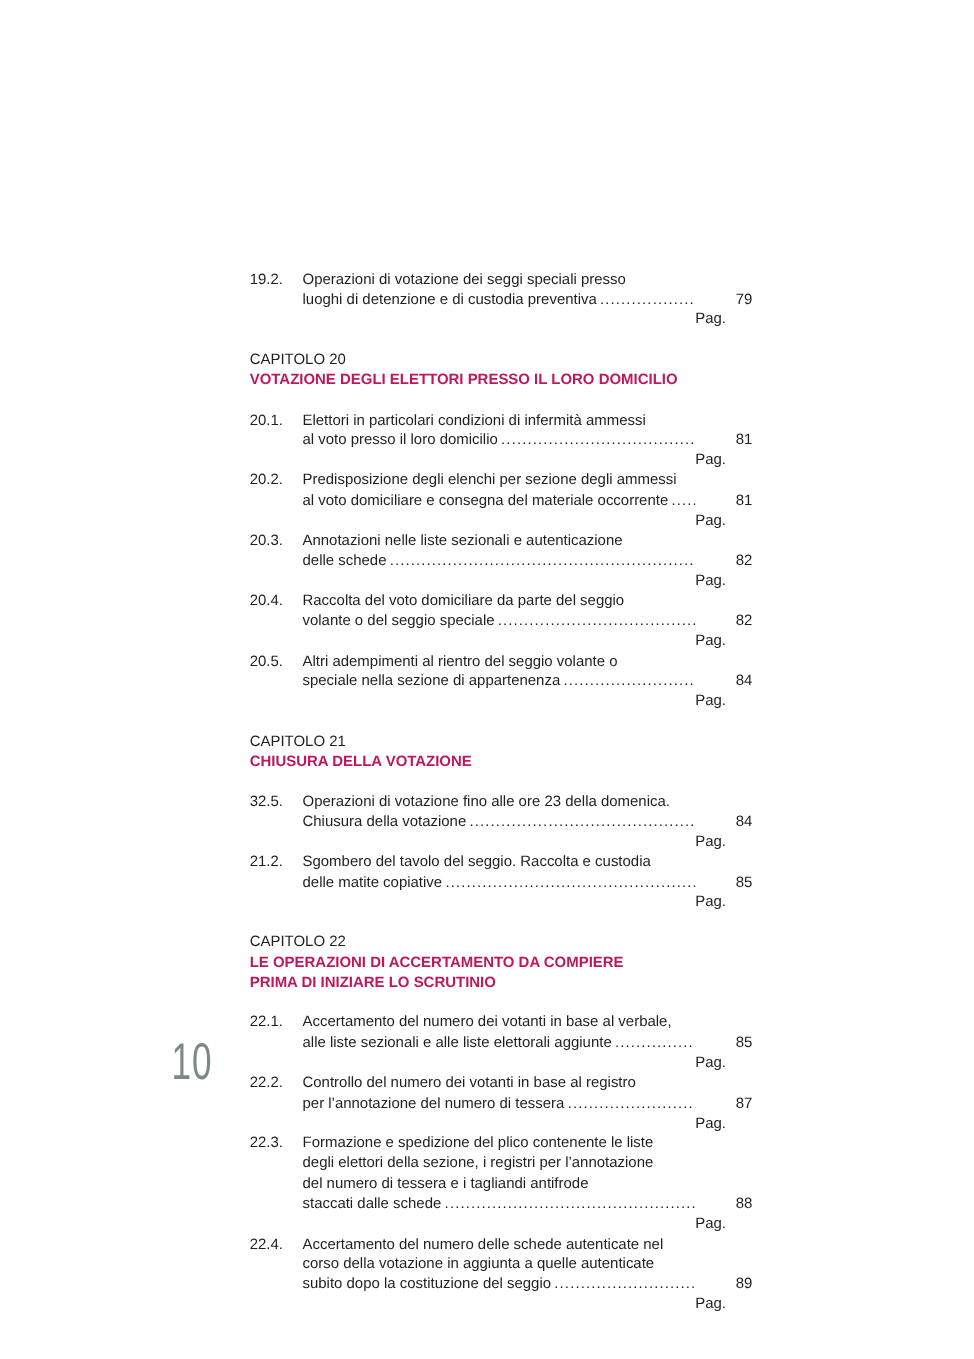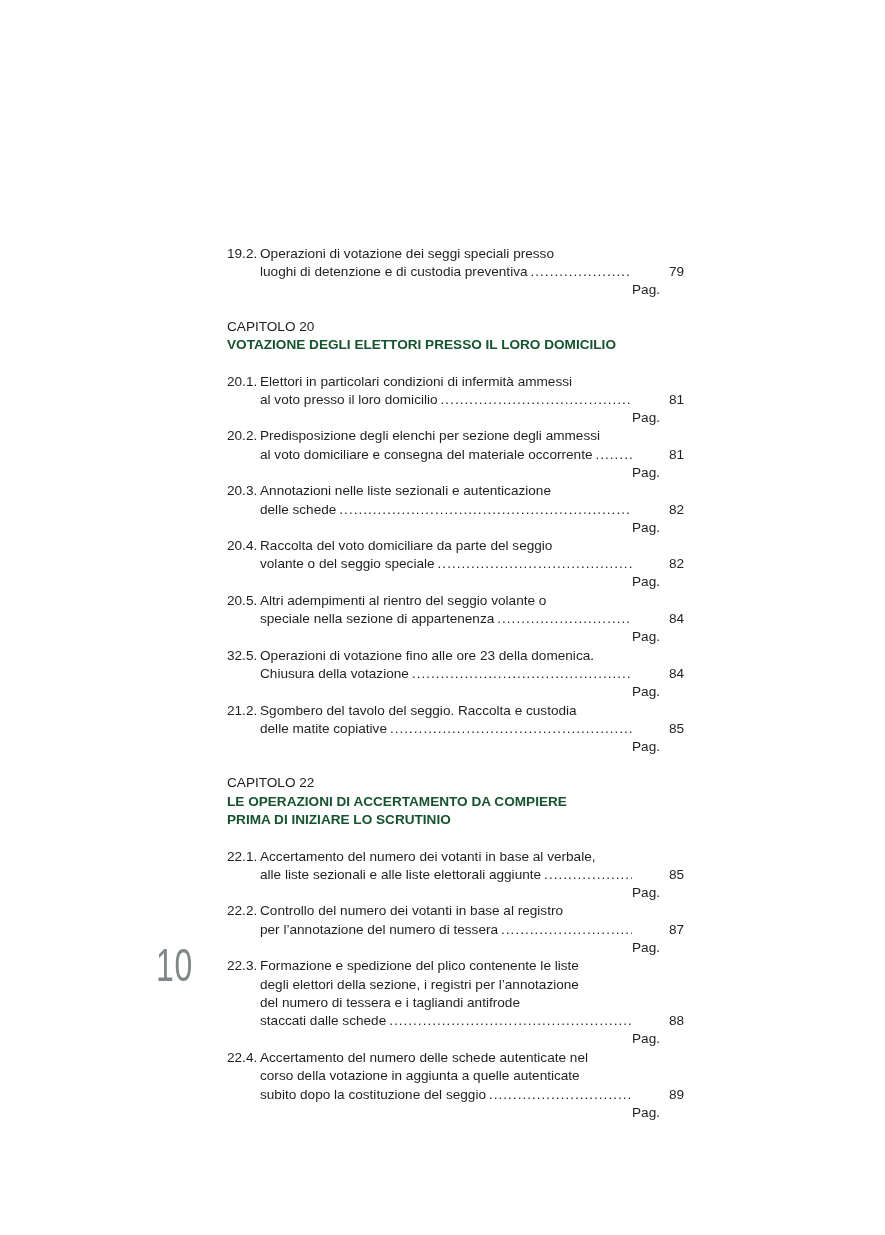--- a/index.html
+++ b/index.html
@@ -17,22 +17,22 @@
     position: absolute;
     left: 227px;
     top: 245px;
     width: 457px;
     font-size: 13.6px;
     line-height: 18.4px;
   }
   .toc-section { }
   .chapter { margin-top: 18px; margin-bottom: 18px; }
   .chapter-label { font-weight: normal; }
-  .chapter-title { font-weight: bold; color: #14532d; }
-  .entry { display: flex; }
+  .chapter-title { font-weight: bold; color: #be185d; }
+  .entry { display: flex; gap: 15px; }
   .num { flex: 0 0 33px; width: 33px; }
   .entry-body { flex: 1; min-width: 0; }
   .leader-line { display: flex; align-items: flex-start; }
   .last-text { white-space: nowrap; padding-right: 3px; }
   .dots {
     flex: 1;
     overflow: hidden;
     white-space: nowrap;
     letter-spacing: 1px;
     min-width: 0;
@@ -134,20 +134,24 @@
             <div class="entry-line leader-line">
               <span class="last-text">speciale nella sezione di appartenenza</span>
               <span class="dots"></span>
               <span class="pag">Pag.</span>
               <span class="pnum">84</span>
             </div>
           </div>
         </div>
       </section>
       <section class="toc-section">
+        <div class="chapter">
+          <div class="chapter-label">CAPITOLO 21</div>
+          <div class="chapter-title">CHIUSURA DELLA VOTAZIONE</div>
+        </div>
         <div class="entry">
           <span class="num">32.5.</span>
           <div class="entry-body">
             <div class="entry-line">Operazioni di votazione fino alle ore 23 della domenica.</div>
             <div class="entry-line leader-line">
               <span class="last-text">Chiusura della votazione</span>
               <span class="dots"></span>
               <span class="pag">Pag.</span>
               <span class="pnum">84</span>
             </div>

